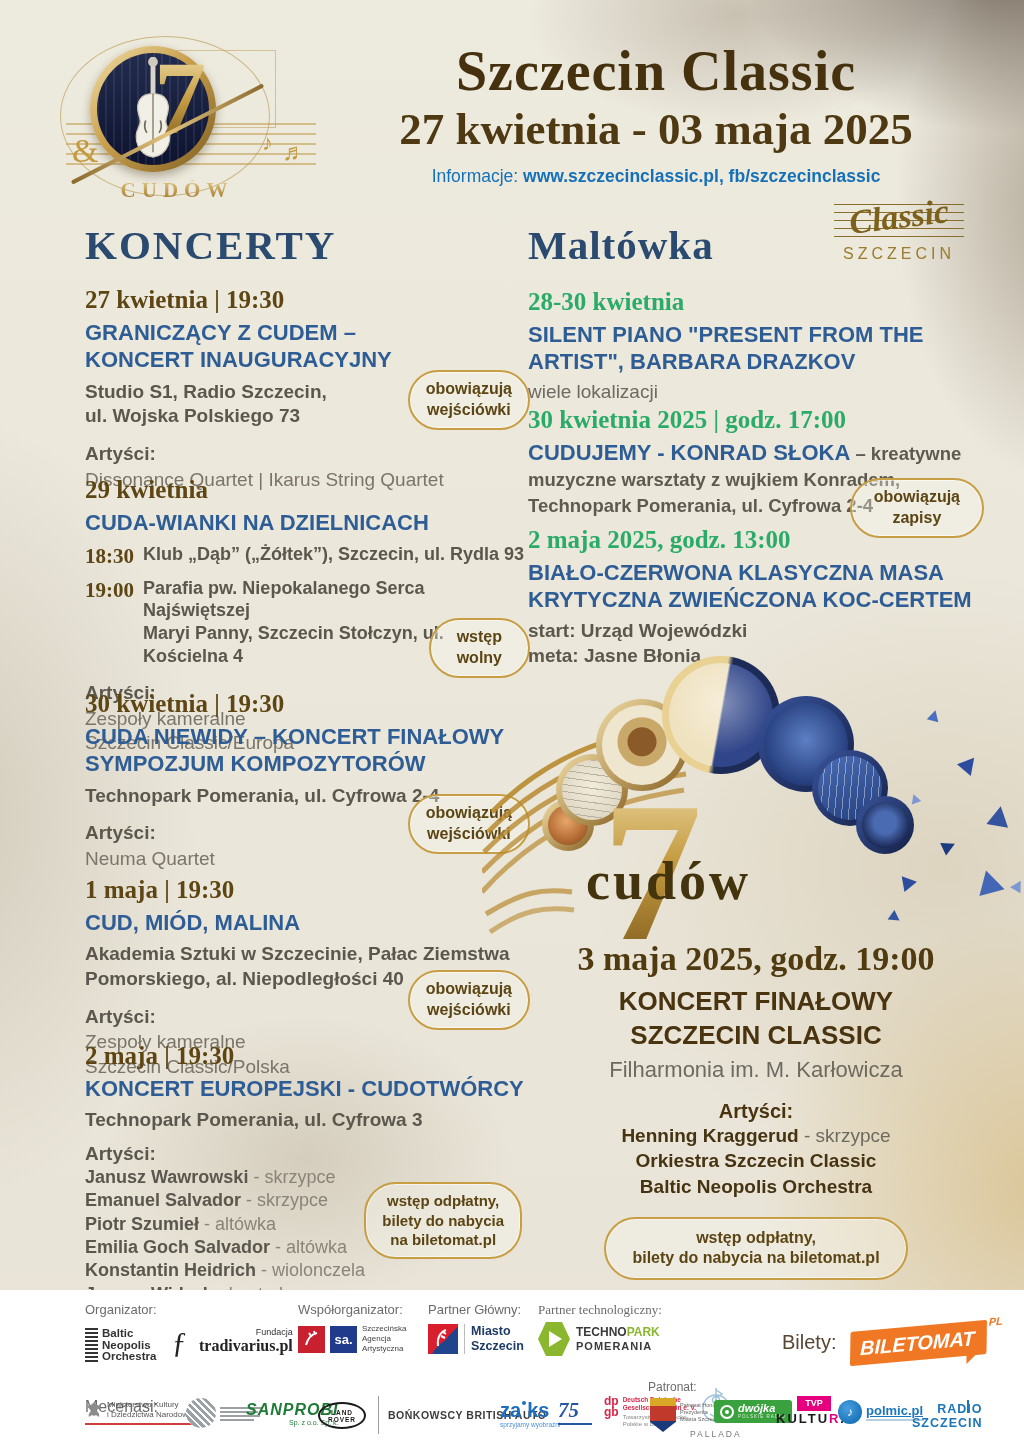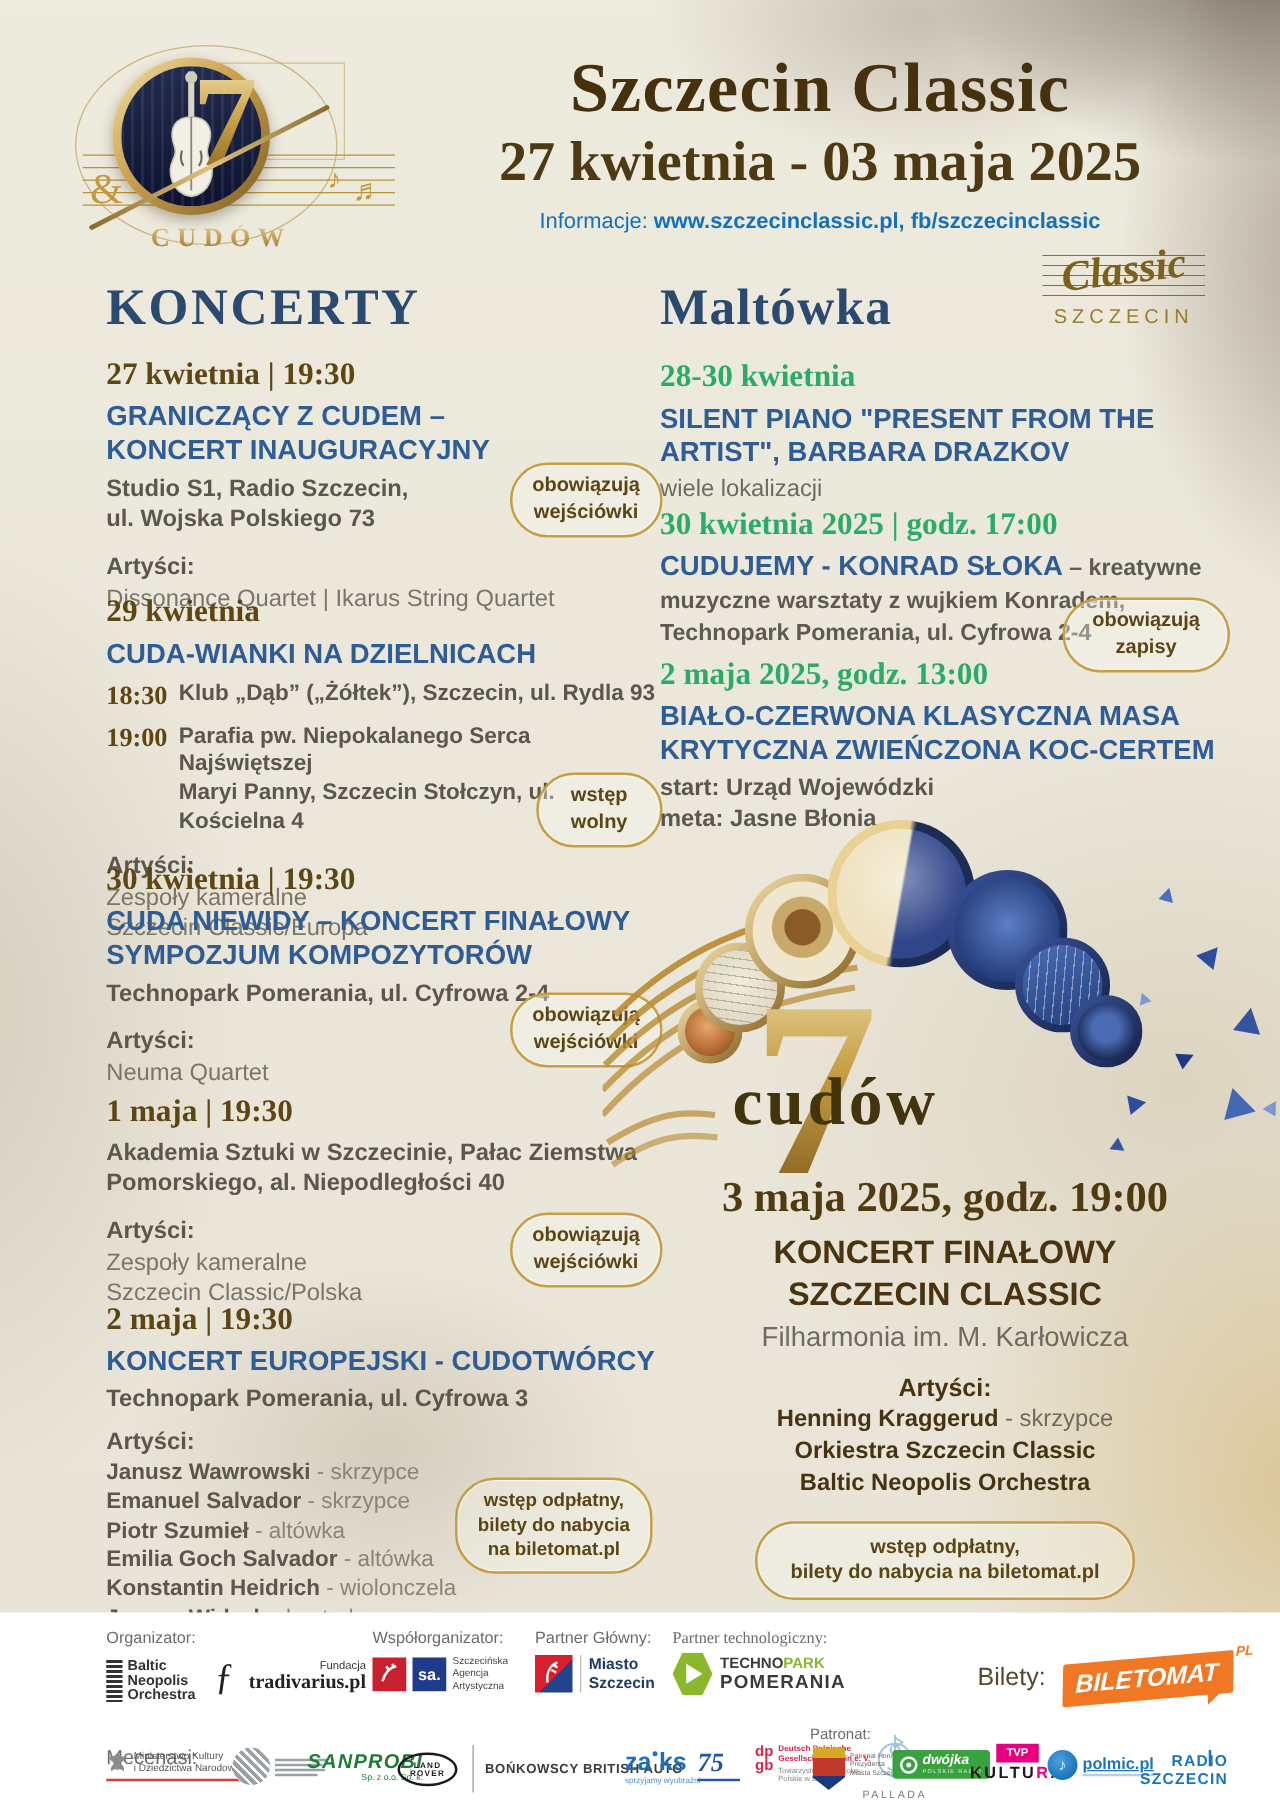--- a/index.html
+++ b/index.html
@@ -187,20 +187,21 @@
 SYMPOZJUM KOMPOZYTORÓW</div>
       <div class="venue">Technopark Pomerania, ul. Cyfrowa 2-4</div>
       <div class="albl">Artyści:</div>
       <div class="arts">Neuma Quartet</div>
       <div class="badge pre" style="right:0;top:104px;">obowiązują
 wejściówki</div>
     </div>
 
     <div class="event" style="top:652px;">
       <div class="edate">1 maja | 19:30</div>
+      <div class="etitle">CUD, MIÓD, MALINA</div>
       <div class="venue pre">Akademia Sztuki w Szczecinie, Pałac Ziemstwa
 Pomorskiego, al. Niepodległości 40</div>
       <div class="albl">Artyści:</div>
       <div class="arts pre">Zespoły kameralne
 Szczecin Classic/Polska</div>
       <div class="badge pre" style="right:0;top:94px;">obowiązują
 wejściówki</div>
     </div>
 
     <div class="event" style="top:818px;">
@@ -345,21 +346,21 @@
           </svg>
       </div>
       <div class="pre" style="font:700 12.5px/1.2 'Liberation Sans',sans-serif;color:#1d3b66;border-left:1px solid #bbb;padding-left:6px;">Miasto
 Szczecin</div>
     </div>
 
     <div class="logo-sm" style="left:538px;top:32px;display:flex;align-items:center;gap:6px;">
       <div class="hex"></div>
       <div style="font:700 12px/1.2 'Liberation Sans',sans-serif;color:#3a3a3a;">
         <span>TECHNO</span><span style="color:#8ab72e;margin-top:29px;">PARK</span><br>
-        <span style="font-size:15px;letter-spacing:1px;">POMERANIA</span>
+        <span style="font-size:11px;letter-spacing:1px;">POMERANIA</span>
       </div>
     </div>
 
     <div style="position:absolute;left:782px;top:42px;font:400 20px/1 'Liberation Sans',sans-serif;color:#574632;">Bilety:</div>
     <div class="logo-sm" style="left:850px;top:36px;">
       <span class="bm"><span>BILETOMAT</span>
         <span class="bmpl">PL</span>
       </span>
     </div>
 

